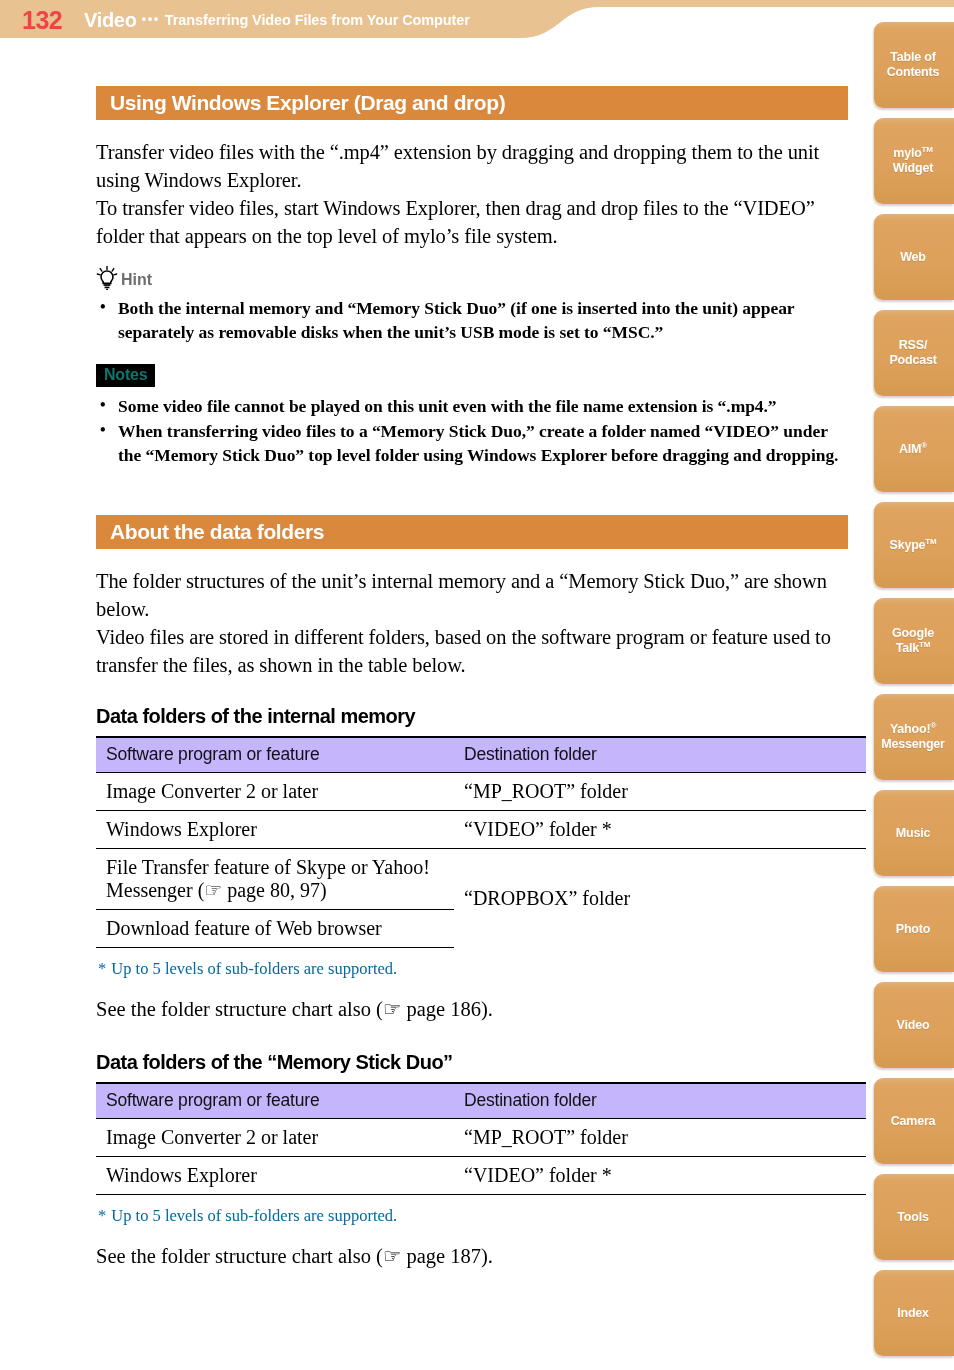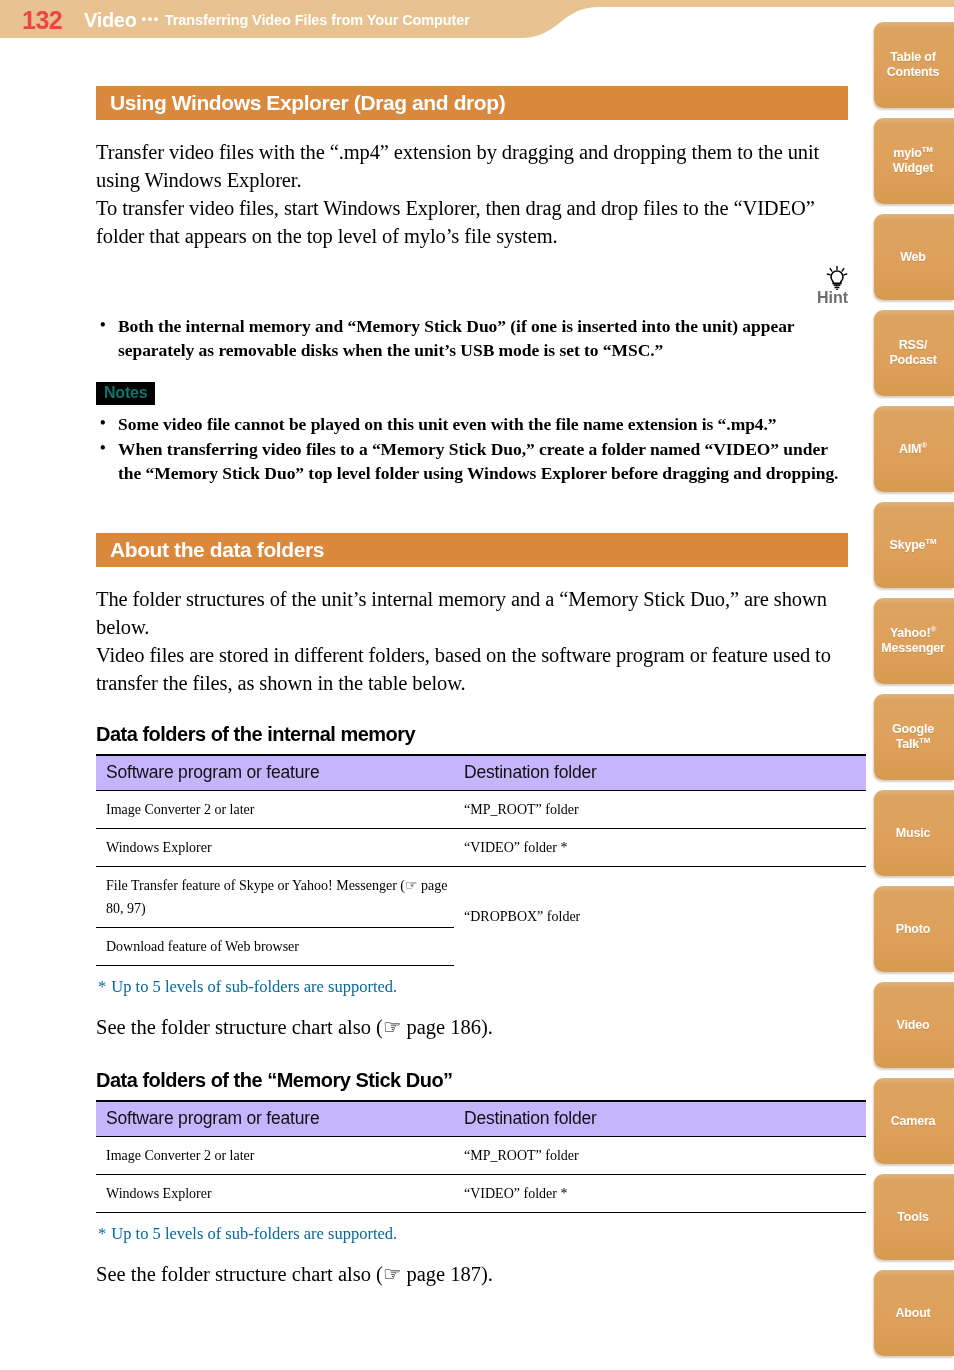--- a/index.html
+++ b/index.html
@@ -139,21 +139,20 @@
     color: #000000;
     margin: 0;
     letter-spacing: -0.1px;
   }
 
   
   .hint-head {
     display: flex;
     align-items: flex-end;
     margin: 0;
-    flex-direction: column;
   }
   .bulb-icon { display:block; }
   .hint-label {
     font-family: "Liberation Sans", sans-serif;
     font-weight: bold;
     font-size: 16px;
     color: #6e6e6e;
     margin-left: 3px;
     position: relative;
     top: -1px;
@@ -214,21 +213,21 @@
     font-weight: normal;
     font-size: 17.5px;
     color: #111;
     text-align: left;
     padding: 6px 0 7px 10px;
     border-top: 2px solid #000;
     letter-spacing: -0.2px;
   }
   table.data-table td {
     font-family: "Liberation Serif", serif;
-    font-size: 14px;
+    font-size: 20px;
     color: #000;
     padding: 7px 0 7px 10px;
     border-top: 1px solid #000;
     vertical-align: top;
     line-height: 23px;
   }
   table.data-table tr.last td {
     border-bottom: 1px solid #000;
   }
   .col-a { width: 348px; }
@@ -280,42 +279,42 @@
     <div class="side-tab" style="height: 86px;">
       <div class="side-tab-label">RSS/<br>Podcast</div>
     </div>
     <div class="side-tab" style="height: 86px;">
       <div class="side-tab-label">AIM<sup>®</sup></div>
     </div>
     <div class="side-tab" style="height: 86px;">
       <div class="side-tab-label">Skype<sup>TM</sup></div>
     </div>
     <div class="side-tab" style="height: 86px;">
+      <div class="side-tab-label">Google<br>Talk<sup>TM</sup></div>
+    </div>
+    <div class="side-tab" style="height: 86px;">
       <div class="side-tab-label">Yahoo!<sup>®</sup><br>Messenger</div>
     </div>
     <div class="side-tab" style="height: 86px;">
-      <div class="side-tab-label">Google<br>Talk<sup>TM</sup></div>
-    </div>
-    <div class="side-tab" style="height: 86px;">
       <div class="side-tab-label">Music</div>
     </div>
     <div class="side-tab" style="height: 86px;">
       <div class="side-tab-label">Photo</div>
     </div>
     <div class="side-tab" style="height: 86px;">
       <div class="side-tab-label">Video</div>
     </div>
     <div class="side-tab" style="height: 86px;">
       <div class="side-tab-label">Camera</div>
     </div>
     <div class="side-tab" style="height: 86px;">
       <div class="side-tab-label">Tools</div>
     </div>
     <div class="side-tab" style="height: 86px;">
-      <div class="side-tab-label">About</div>
+      <div class="side-tab-label">Index</div>
     </div>
   </div>
 
 <div id="content">
 
   <div class="section-bar" style="margin-top:86px;">
     <span class="section-bar-text">Using Windows Explorer (Drag and drop)</span>
   </div>
 
   <p class="body" style="margin-top:18px;">Transfer video files with the “.mp4” extension by dragging and dropping them to the unit using Windows Explorer.</p>

